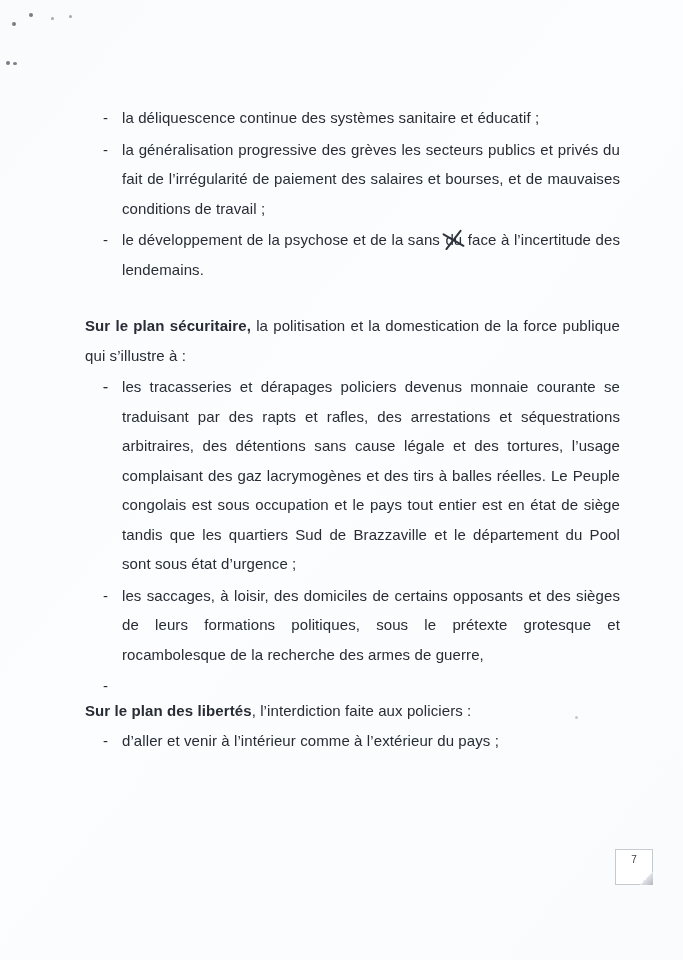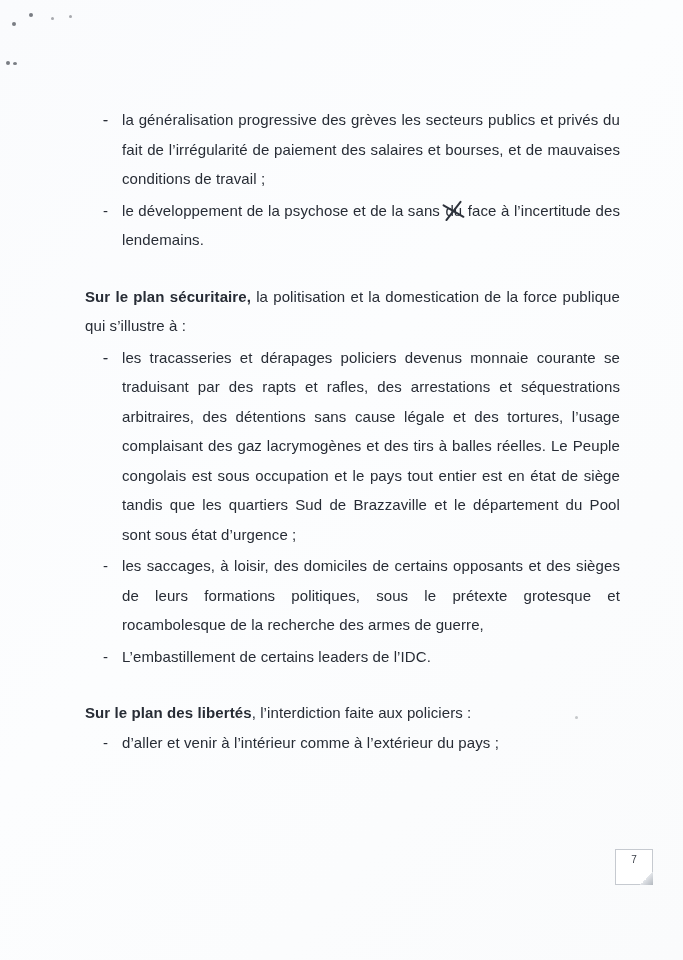--- a/index.html
+++ b/index.html
@@ -100,20 +100,21 @@
   <span class="speck s4"></span>
   <span class="speck s5"></span>
   <span class="speck s6"></span>
   <span class="speck s7"></span>
 
   <main class="doc-body">
 
     <ul class="bullets">
       <li>
         <span class="dash">-</span>
+        <span>la déliquescence continue des systèmes sanitaire et éducatif ;</span>
       </li>
       <li>
         <span class="dash">-</span>
         <span>la généralisation progressive des grèves les secteurs publics et privés du fait de l’irrégularité de paiement des salaires et bourses, et de mauvaises conditions de travail ;</span>
       </li>
       <li>
         <span class="dash">-</span>
         <span>le développement de la psychose et de la sans </span><span class="struck">du</span><span> face à l’incertitude des lendemains.</span>
       </li>
     </ul>
@@ -129,21 +130,20 @@
       <li>
         <span class="dash">-</span>
         <span>les tracasseries et dérapages policiers devenus monnaie courante se traduisant par des rapts et rafles, des arrestations et séquestrations arbitraires, des détentions sans cause légale et des tortures, l’usage complaisant des gaz lacrymogènes et des tirs à balles réelles. Le Peuple congolais est sous occupation et le pays tout entier est en état de siège tandis que les quartiers Sud de Brazzaville et le département du Pool sont sous état d’urgence ;</span>
       </li>
       <li>
         <span class="dash">-</span>
         <span>les saccages, à loisir, des domiciles de certains opposants et des sièges de leurs formations politiques, sous le prétexte grotesque et rocambolesque de la recherche des armes de guerre,</span>
       </li>
       <li>
         <span class="dash">-</span>
-        <span>L’embastillement de certains leaders de l’IDC.</span>
       </li>
     </ul>
 
     <p class="section-para">
       <span class="section-head">Sur le plan des libertés</span><span>, l’interdiction faite aux policiers :</span>
     </p>
 
     <ul class="bullets">
       <li>
         <span class="dash">-</span>

